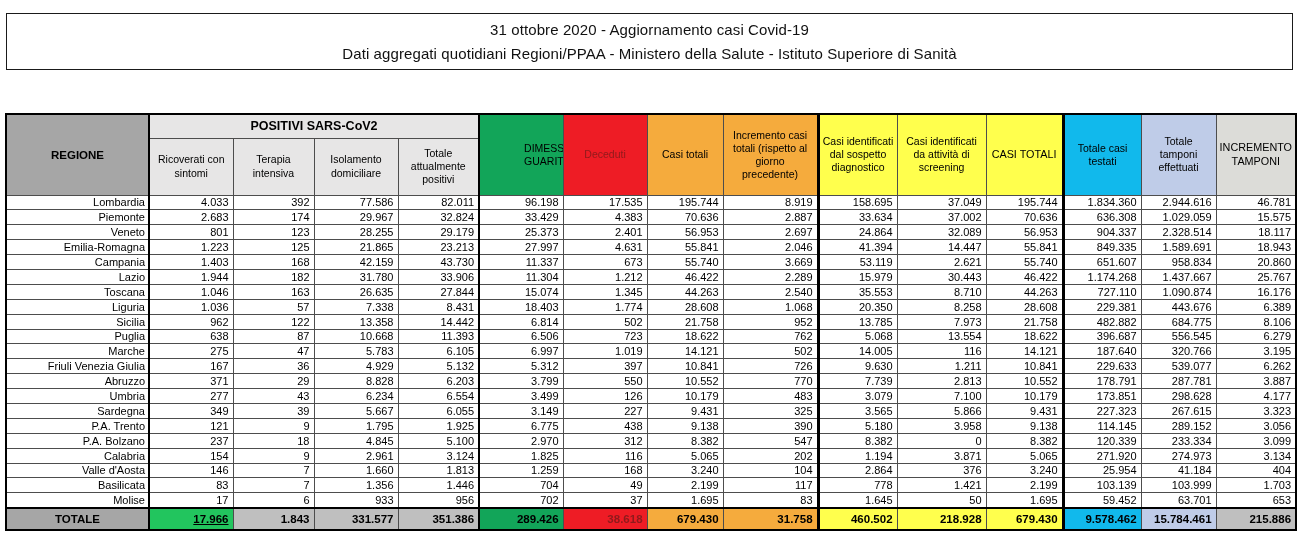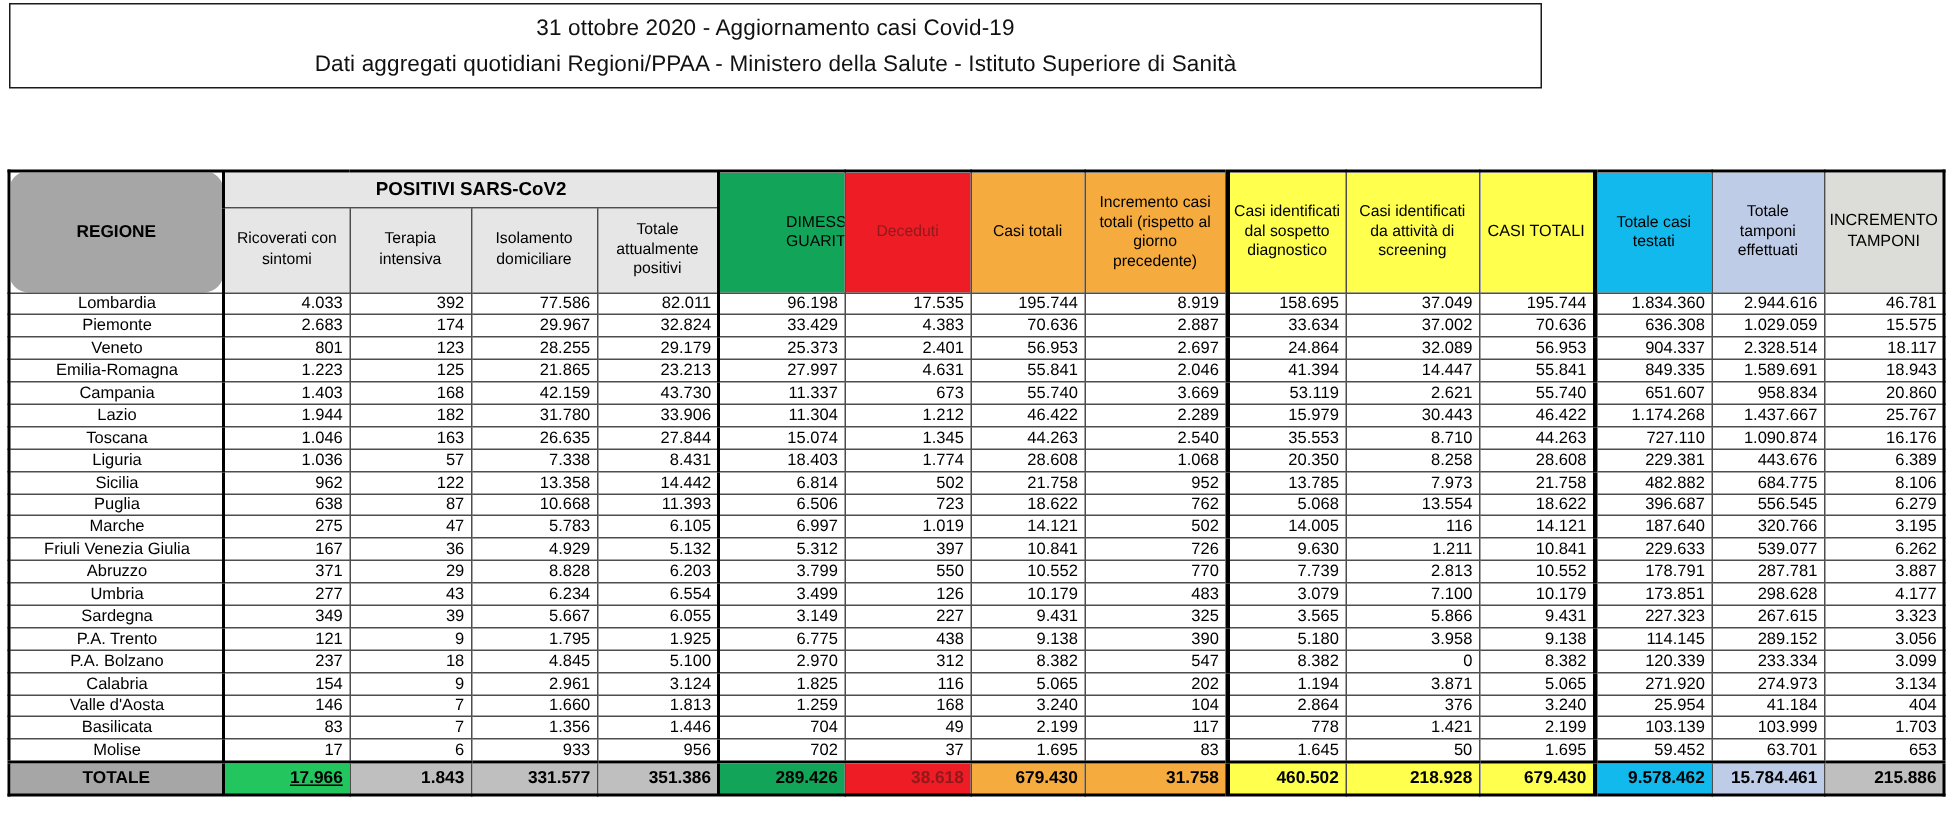--- a/index.html
+++ b/index.html
@@ -1,43 +1,43 @@
 <!DOCTYPE html>
 <html><head>
 <meta charset="utf-8">
 <style>
   * { box-sizing: border-box; }
   body { margin: 0; background: #ffffff; font-family: "Liberation Sans", sans-serif; }
   .page { position: relative; width: 1300px; height: 557px; background: #fff; overflow: hidden; }
 
   .title-box {
-    position: absolute; left: 6px; top: 2px; width: 1022px; height: 57px;
+    position: absolute; left: 6px; top: 13px; width: 1287px; height: 57px;
     border: 1px solid #1a1a1a; background: #fff;
     display: flex; flex-direction: column; justify-content: space-evenly; align-items: center;
   }
   .title-line { font-size: 15px; color: #111; letter-spacing: 0.1px; }
 
   table.covid {
     position: absolute; left: 5px; top: 113px; width: 1290px;
     border-collapse: collapse; table-layout: fixed;
     border: 2px solid #000;
   }
   th, td {
     border: 1px solid #4d4d4d; padding: 0 3px; overflow: hidden;
     color: #000; vertical-align: middle;
   }
   thead th { font-weight: normal; }
-  th.region-h { background: #a6a6a6; font-weight: bold; font-size: 11.5px; border-radius: 13px; }
+  th.region-h { background: #a6a6a6; font-weight: bold; font-size: 11.5px; }
   th.group-h { background: #e7e6e6; font-weight: bold; font-size: 12.5px; height: 24px; border-bottom: 1px solid #4d4d4d; }
   th.sub-h  { background: #e7e6e6; font-size: 10.5px; height: 57px; line-height: 1.25; }
   th.col-h  { font-size: 10.5px; line-height: 1.25; }
   th.caps   { font-size: 10.8px; }
 
   tbody td { height: 14.9px; font-size: 11px; white-space: nowrap; }
-  td.region { text-align: center; padding-left: 4px; margin-left: 40px; }
+  td.region { text-align: right; padding-left: 4px; margin-left: 40px; }
   td.num { text-align: right; padding-right: 4px; }
 
   tr.total-row td { font-weight: bold; height: 22px; font-size: 11.5px; border-top: 2px solid #000; }
   tr.total-row td.total-label { text-align: center; }
 
   .bl2 { border-left: 2px solid #000 !important; }
   .bl3 { border-left: 3px solid #000 !important; }
 </style>
 </head>
 <body>

